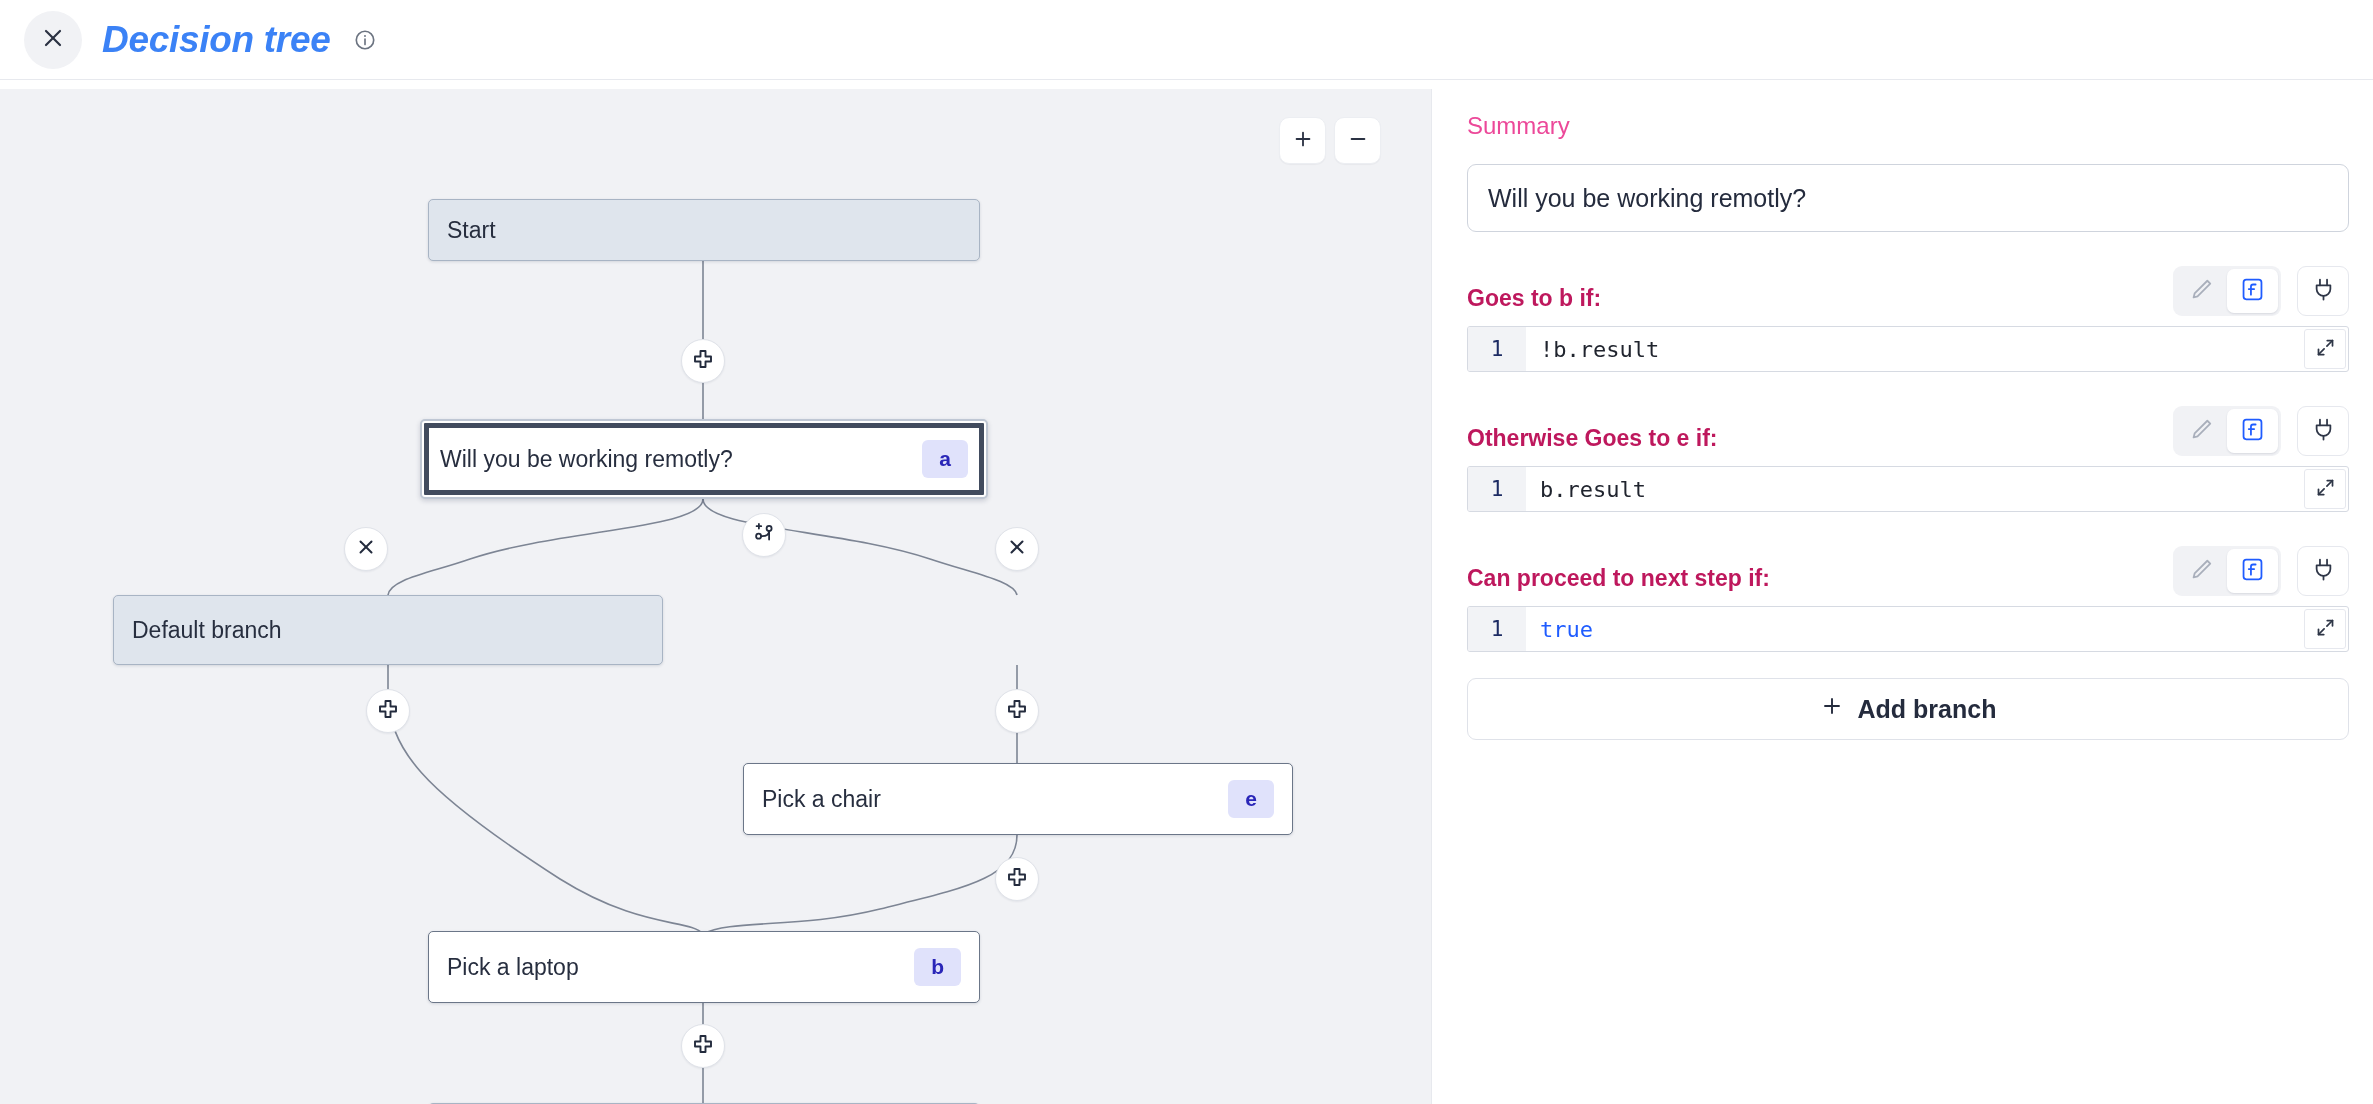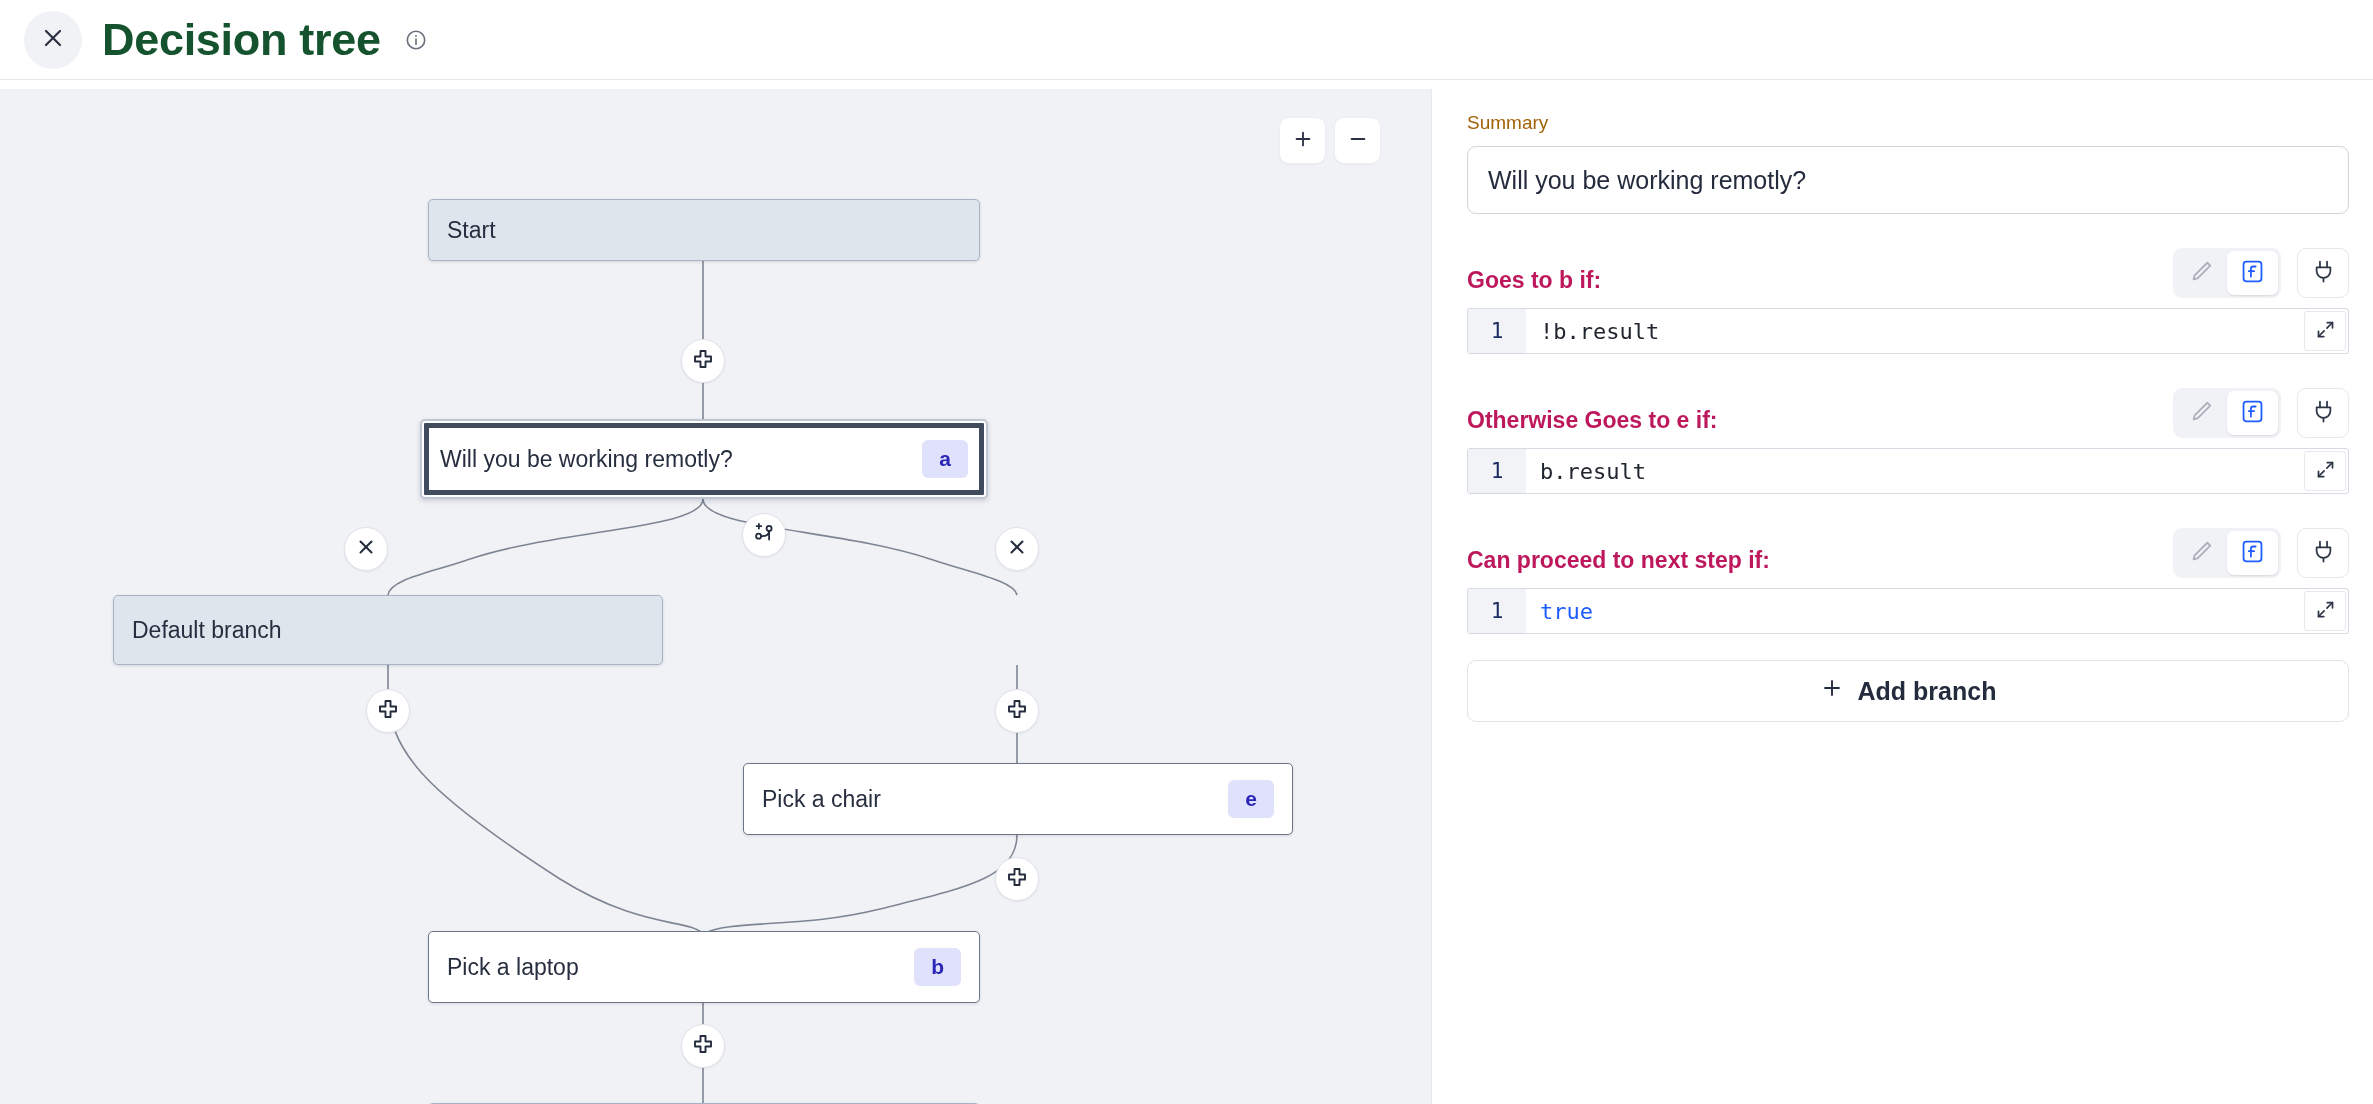--- a/index.html
+++ b/index.html
@@ -22,22 +22,23 @@
     padding-left: 24px; gap: 20px;
   }
   #close-btn {
     width: 58px; height: 58px; border-radius: 50%;
     background: #f1f2f5; border: none; cursor: pointer;
     display: flex; align-items: center; justify-content: center;
     flex: 0 0 auto;
   }
   #close-btn svg { width: 24px; height: 24px; }
   #page-title {
-    font-size: 45px; font-weight: bold; color: #14532d;
+    font-size: 37px; font-weight: bold; color: #3b82f6;
     letter-spacing: -0.3px;
+    font-style: italic;
   }
   #info-icon { margin-left: 4px; display: flex; align-items: center; }
   #info-icon svg { width: 22px; height: 22px; }
 
   
   #canvas {
     position: absolute; left: 0; top: 89px;
     width: 1432px; height: 1024px;
     background: #f1f2f5;
     border-right: 1px solid #e7e9ee;
@@ -116,21 +117,21 @@
   #delete-node-btn {
     display: flex; align-items: center; gap: 14px;
     background: #f4f5f7; border: none; border-radius: 9px;
     padding: 13px 26px; cursor: pointer;
     font-size: 23px; font-weight: bold; color: #3a4151;
     font-family: "Liberation Sans", sans-serif;
   }
   #delete-node-btn svg { width: 24px; height: 24px; }
 
   .field-label {
-    font-size: 19px; color: #a16207; margin-bottom: 12px;
+    font-size: 24px; color: #ec4899; margin-bottom: 24px;
   }
   .text-input {
     width: 100%; height: 68px;
     border: 1px solid #cfd4dd; border-radius: 9px;
     background: #ffffff;
     font-size: 25px; color: #242b3d;
     padding: 0 20px;
     font-family: "Liberation Sans", sans-serif;
   }
 

